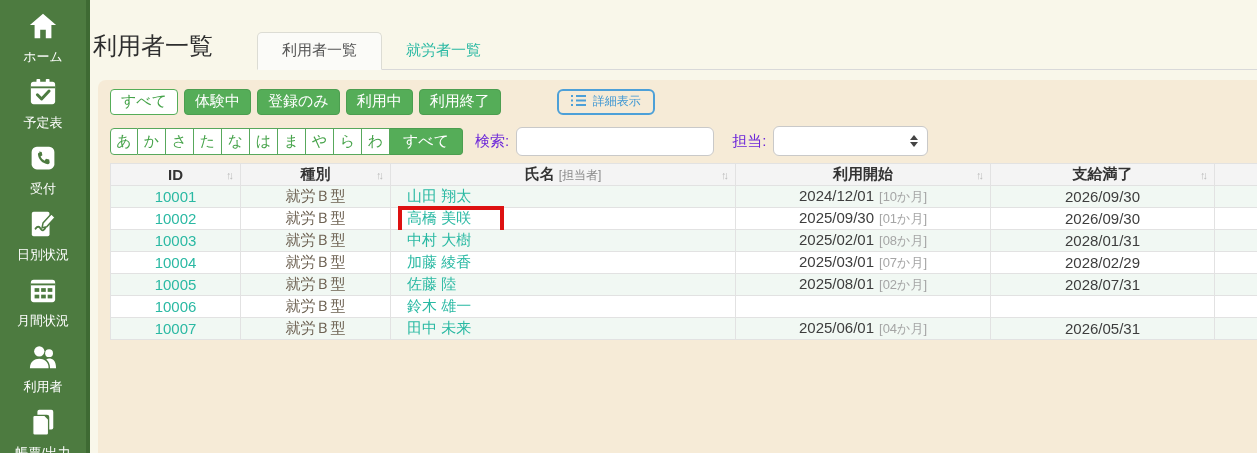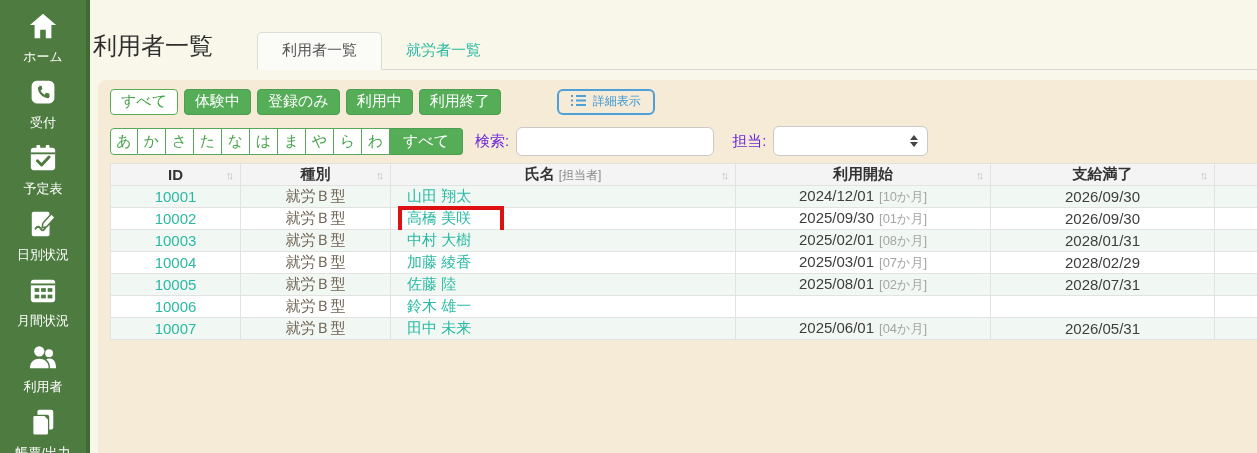--- a/index.html
+++ b/index.html
@@ -74,39 +74,39 @@
       <span>
         <svg width="30" height="28" viewBox="0 0 32 30">
             <path d="M16 2 L30 14 H25 V28 H19 V19 H13 V28 H7 V14 H2 Z" fill="#fff"></path>
           </svg>
       </span>
       <span class="lbl">ホーム</span>
     </div>
 
     <div class="side-item">
       <span>
-        <svg width="28" height="28" viewBox="0 0 32 32">
-            <rect x="3" y="3" width="26" height="26" rx="6" fill="#fff"></rect>
-            <path d="M11.3 8.6l3.2.5.8 3.7-2.1 1.6c.9 2.1 2.5 3.7 4.6 4.6l1.6-2.1 3.7.8.5 3.2c.1 1.2-.9 2.2-2.1 2.1-6-.6-10.7-5.3-11.3-11.3-.1-1.2.9-2.2 2.1-2.1z" fill="#4d7b40"></path>
-          </svg>
-      </span>
-      <span class="lbl">受付</span>
-    </div>
-
-    <div class="side-item">
-      <span>
         <svg width="30" height="28" viewBox="0 0 32 30">
             <rect x="9" y="1" width="4" height="6" rx="1" fill="#fff"></rect>
             <rect x="19" y="1" width="4" height="6" rx="1" fill="#fff"></rect>
             <rect x="3" y="4" width="26" height="24" rx="3" fill="#fff"></rect>
             <rect x="3" y="9" width="26" height="2" fill="#4d7b40"></rect>
             <path d="M10 18 l4.5 4.5 L22.5 14" stroke="#4d7b40" stroke-width="3.2" fill="none" stroke-linecap="round" stroke-linejoin="round"></path>
           </svg>
       </span>
       <span class="lbl">予定表</span>
+    </div>
+
+    <div class="side-item">
+      <span>
+        <svg width="28" height="28" viewBox="0 0 32 32">
+            <rect x="3" y="3" width="26" height="26" rx="6" fill="#fff"></rect>
+            <path d="M11.3 8.6l3.2.5.8 3.7-2.1 1.6c.9 2.1 2.5 3.7 4.6 4.6l1.6-2.1 3.7.8.5 3.2c.1 1.2-.9 2.2-2.1 2.1-6-.6-10.7-5.3-11.3-11.3-.1-1.2.9-2.2 2.1-2.1z" fill="#4d7b40"></path>
+          </svg>
+      </span>
+      <span class="lbl">受付</span>
     </div>
 
     <div class="side-item">
       <span>
         <svg width="30" height="28" viewBox="0 0 32 30">
             <rect x="4" y="2" width="19" height="26" rx="2" fill="#fff"></rect>
             <path d="M8 20 q3-4 5.5 0 q2.5 4 5-1" stroke="#4d7b40" stroke-width="2" fill="none" stroke-linecap="round"></path>
             <path d="M16 14 L25 4 L29 8 L20 18 L15 19 Z" fill="#fff" stroke="#4d7b40" stroke-width="1.6"></path>
           </svg>
       </span>

